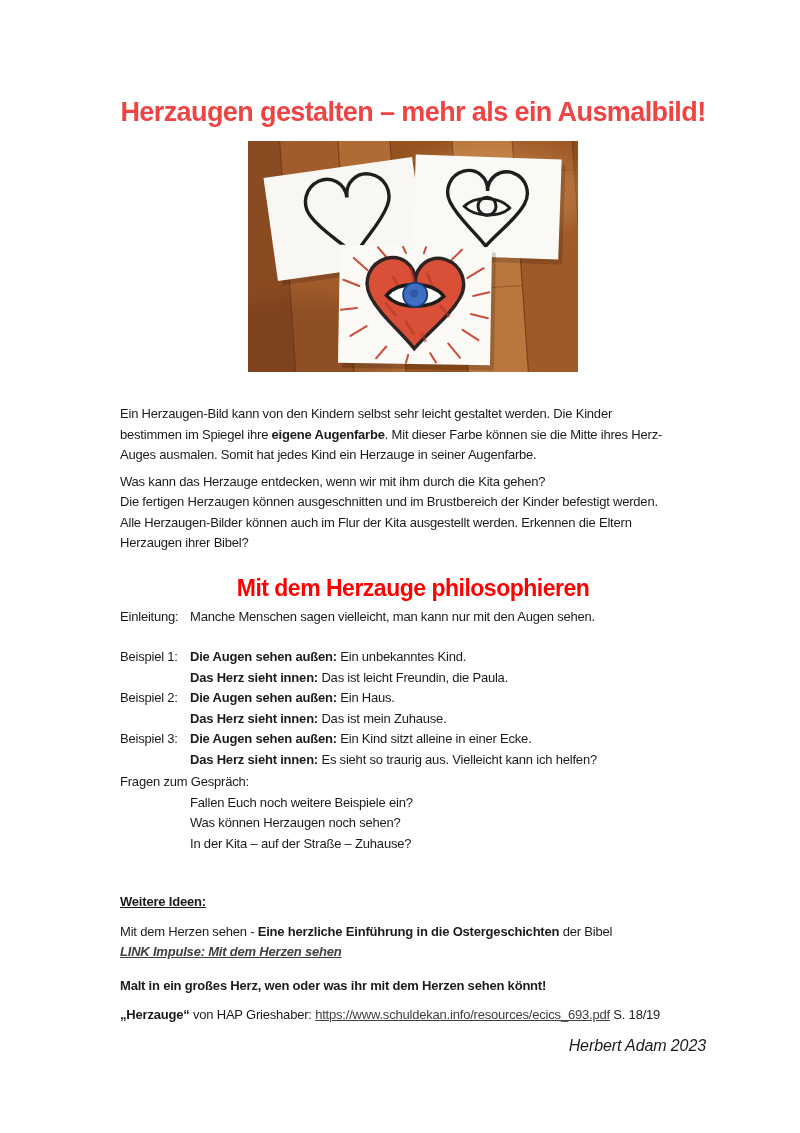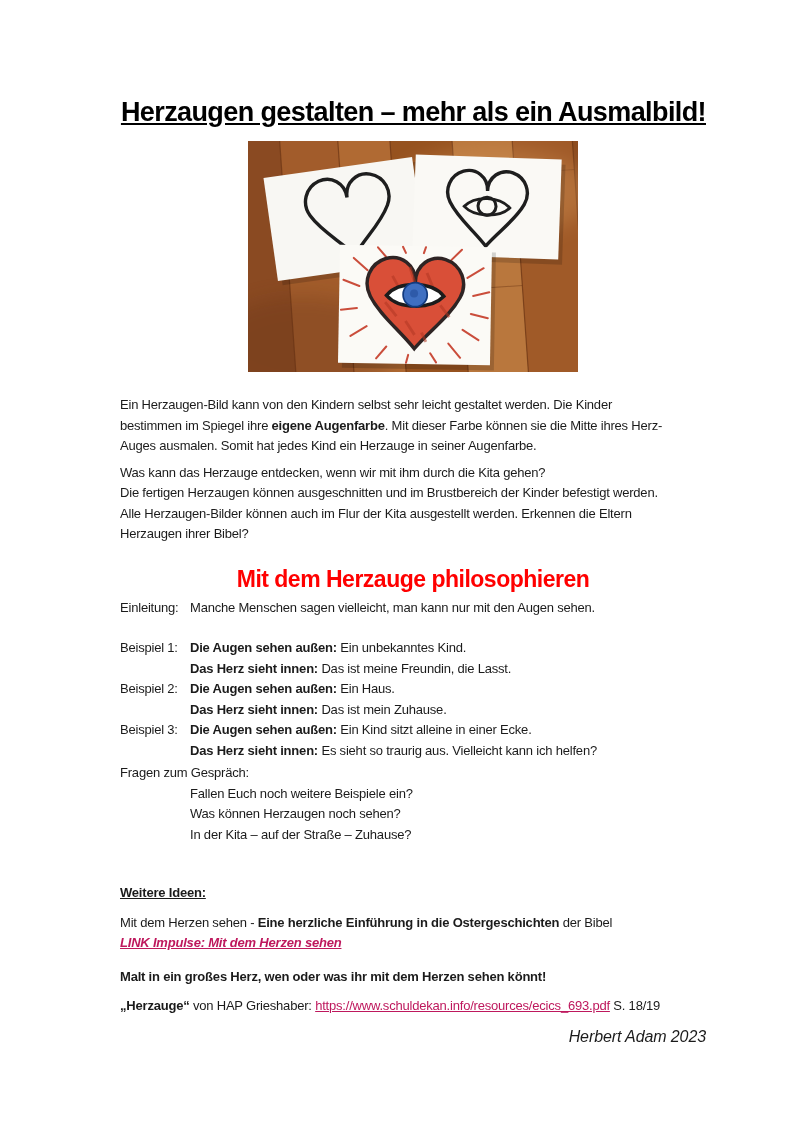--- a/index.html
+++ b/index.html
@@ -5,47 +5,47 @@
   html,body{margin:0;padding:0;background:#ffffff;}
   body{
     width:800px;height:1133px;overflow:hidden;
     font-family:"Liberation Sans",sans-serif;
     color:#1b1b1b;
   }
   .page{padding:0 94px 0 120px;}
   .title{
     margin:98px 0 0 0;
     font-size:27px;line-height:29px;font-weight:bold;
-    color:#000000;text-align:right;letter-spacing:-0.6px;white-space:nowrap;text-decoration:underline;
+    color:#ef4444;text-align:center;letter-spacing:-0.6px;white-space:nowrap;
   }
   .photo-wrap{margin-top:14px;text-align:center;}
   .photo-wrap svg{display:inline-block;vertical-align:top;}
   .line{
     font-size:13px;line-height:20.5px;letter-spacing:-0.2px;white-space:nowrap;
   }
-  .para1{margin-top:23px;}
+  .para1{margin-top:32px;}
   .para2{margin-top:6px;}
   .h2{
     margin-top:19px;
     font-size:23px;line-height:30px;font-weight:bold;
     color:#FF0000;text-align:center;letter-spacing:-0.5px;white-space:nowrap;
   }
   .block-einleitung{margin-top:4px;}
   .block-beispiele{margin-top:20px;}
   .block-fragen{margin-top:2px;}
   .row{display:flex;}
   .row .label{width:70px;flex:none;}
   .row .content{flex:none;}
   .indent{padding-left:70px;}
   .weitere{margin-top:38px;}
   .weitere-heading{font-weight:bold;text-decoration:underline;}
   .oster{margin-top:9px;}
   .malt{margin-top:13px;font-weight:bold;}
   .cite{margin-top:9px;}
-  .doc-link{color:#be185d;text-decoration:underline;cursor:pointer;}
+  .doc-link{color:#404040;text-decoration:underline;cursor:pointer;}
   .impulse-link{font-weight:bold;font-style:italic;}
   .footer{
     margin-top:12px;text-align:right;
     font-style:italic;font-size:16px;line-height:15px;letter-spacing:-0.1px;
   }
   b{font-weight:bold;}
 </style>
 </head>
 <body>
 
@@ -133,21 +133,21 @@
     <div class="content">
       <div class="line">Manche Menschen sagen vielleicht, man kann nur mit den Augen sehen.</div>
     </div>
   </div>
 
   <div class="block-beispiele">
     <div class="row">
       <div class="label line">Beispiel 1:</div>
       <div class="content">
         <div class="line"><b>Die Augen sehen außen:</b><span> Ein unbekanntes Kind.</span></div>
-        <div class="line"><b>Das Herz sieht innen:</b><span> Das ist meine Freundin, die Lasst.</span></div>
+        <div class="line"><b>Das Herz sieht innen:</b><span> Das ist leicht Freundin, die Paula.</span></div>
       </div>
     </div>
     <div class="row">
       <div class="label line">Beispiel 2:</div>
       <div class="content">
         <div class="line"><b>Die Augen sehen außen:</b><span> Ein Haus.</span></div>
         <div class="line"><b>Das Herz sieht innen:</b><span> Das ist mein Zuhause.</span></div>
       </div>
     </div>
     <div class="row">

